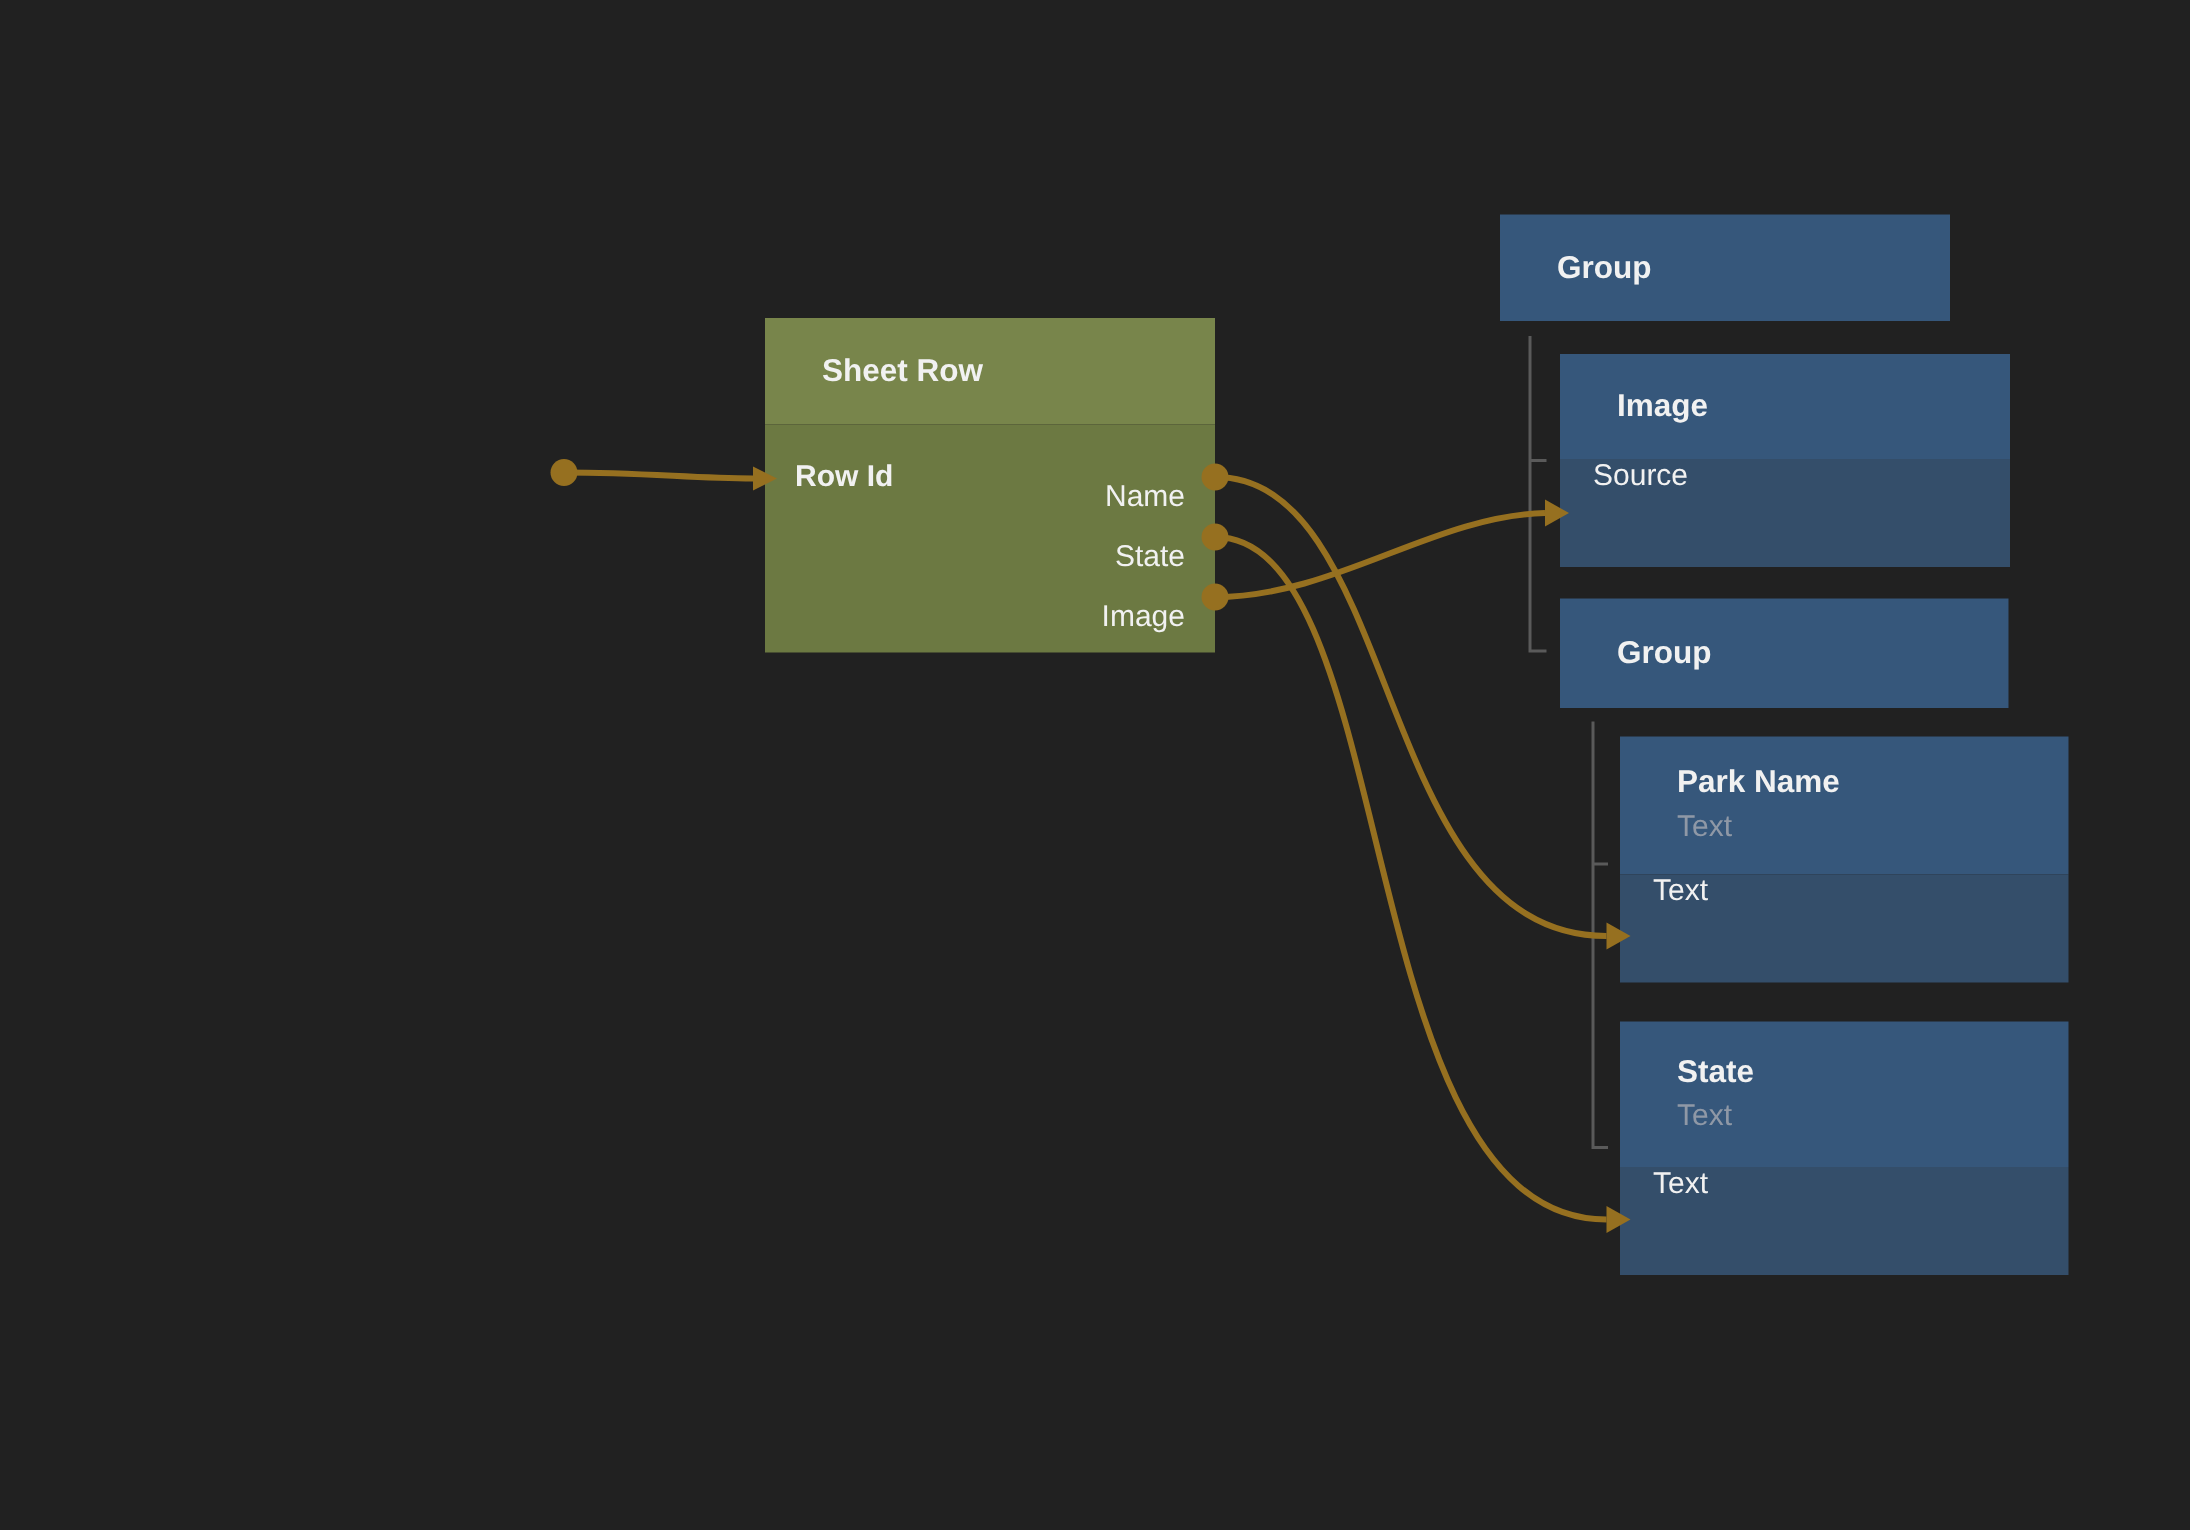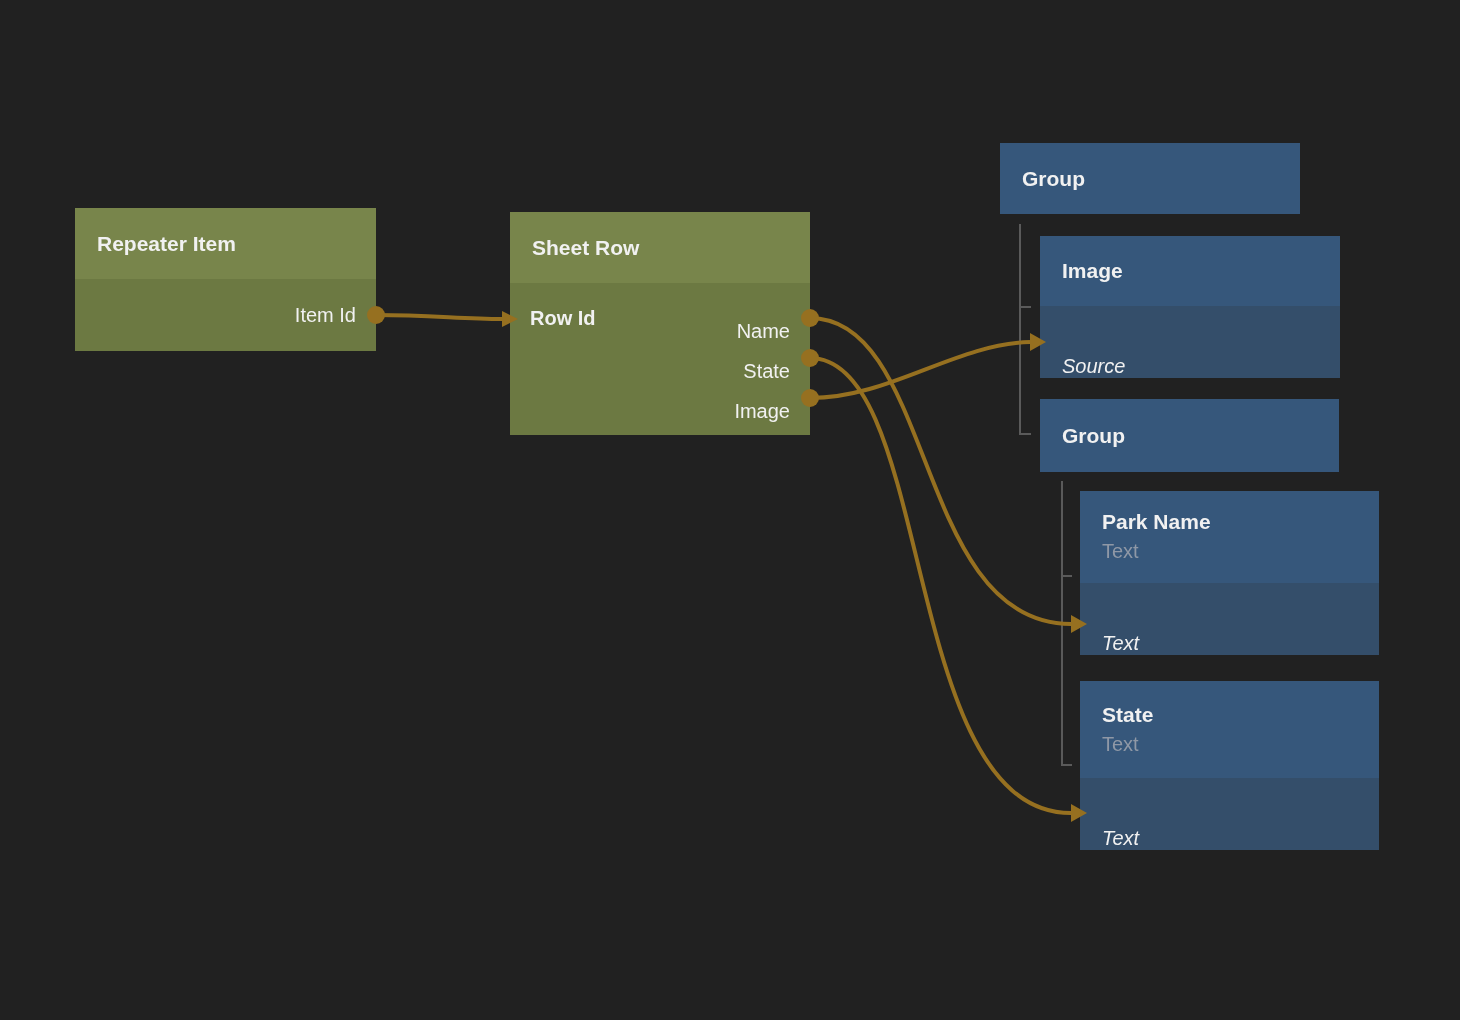--- a/index.html
+++ b/index.html
@@ -18,60 +18,50 @@
   body{
     background:var(--bg);
     font-family:"Liberation Sans","DejaVu Sans",sans-serif;
     color:var(--text);
     position:relative;
   }
   .canvas{position:absolute;inset:0;}
   .node{position:absolute;}
   .node-header{
     display:flex;flex-direction:column;justify-content:center;
-    padding:0 22px;font-size:21px;font-weight:600;line-height:28px;
+    padding:0 38px;font-size:21px;font-weight:600;line-height:28px;
   }
   .node-header .subtitle{font-weight:400;font-size:20px;color:var(--muted-text);line-height:30px;}
   .green .node-header{background:var(--green-header);}
   .green .node-body{background:var(--green-body);}
   .blue .node-header{background:var(--blue-header);}
   .blue-row{
     background:var(--blue-row);
-    display:flex;align-items:flex-end;
-    padding:0 22px;font-size:20px;font-weight:400;font-style:italic;
+    display:flex;align-items:flex-start;
+    padding:0 22px;font-size:20px;font-weight:400;
   }
   .node-body{position:relative;font-size:20px;}
   .port-row{height:40px;line-height:40px;white-space:nowrap;}
   .left-ports{position:absolute;left:20px;top:15px;text-align:right;font-weight:bold;}
   .right-ports{position:absolute;right:20px;top:28px;text-align:right;}
   .single-out{
     display:flex;align-items:center;justify-content:flex-end;
     padding:0 20px;height:100%;font-size:20px;
   }
   svg.overlay{position:absolute;inset:0;pointer-events:none;}
   .wire{stroke:var(--wire);stroke-width:4;fill:none;}
   .tree{stroke:var(--tree-line);stroke-width:2;fill:none;}
   .dot{fill:var(--wire);}
   .arrow{fill:var(--wire);}
 </style>
 </head>
 <body>
 
 <div class="canvas">
 
-  <div class="node green" style="left:75px;top:208px;width:301px;height:143px">
-    <div class="node-header" style="height:71px">
-      <span>Repeater Item</span>
-    </div>
-    <div class="node-body" style="height:72px">
-      <div class="single-out">
-        <span>Item Id</span>
-      </div>
-    </div>
-  </div>
 
   <div class="node green" style="left:510px;top:212px;width:300px;height:223px">
     <div class="node-header" style="height:71px">
       <span>Sheet Row</span>
     </div>
     <div class="node-body" style="height:152px">
       <div class="left-ports">
         <div class="port-row">
           <span>Row Id</span>
         </div>

